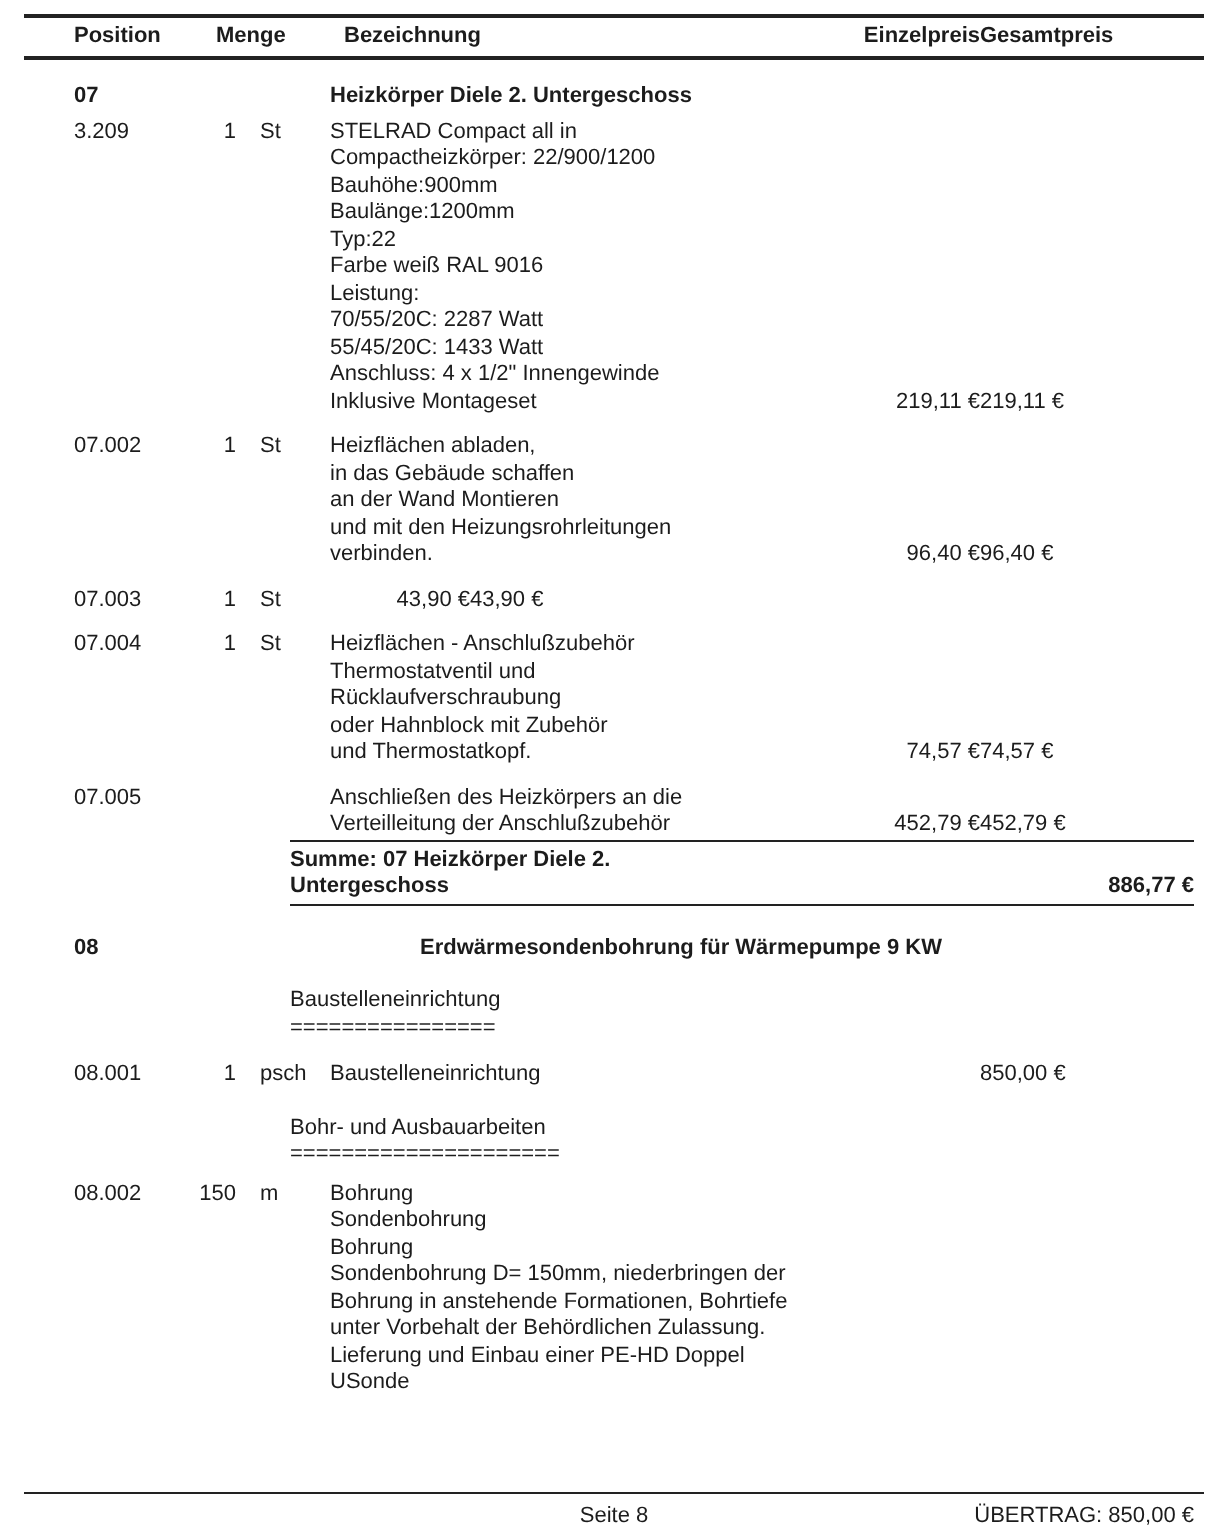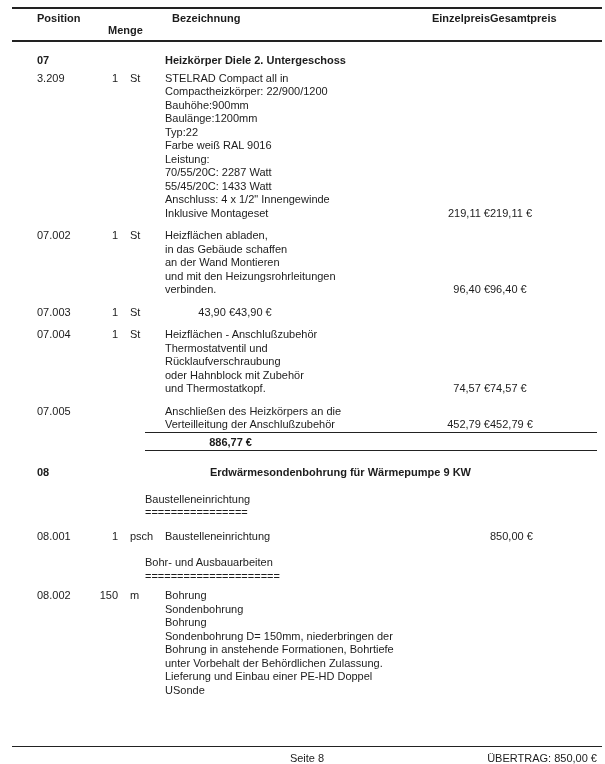--- a/index.html
+++ b/index.html
@@ -17,21 +17,21 @@
   .row { display: flex; padding-left: 20px; }
 
   .c-pos   { width: 55px; flex: 0 0 auto; }
   .c-qty   { width: 26px; flex: 0 0 auto; text-align: right; }
   .c-unit  { width: 35px; flex: 0 0 auto; margin-left: 12px; }
   .c-desc  { flex: 1 1 auto; white-space: pre-line; }
   .c-price { width: 70px; flex: 0 0 auto; text-align: right; }
   .c-total { width: 107px; flex: 0 0 auto; }
 
   .header-row { margin-top: 3px; font-weight: bold; }
-  .header-row .c-qtygrp { width: 73px; flex: 0 0 auto; padding-left: 16px; margin-top: 12px; }
+  .header-row .c-qtygrp { width: 73px; flex: 0 0 auto; padding-left: 16px; }
   .header-row .c-desc { padding-left: 7px; }
 
   .section-row { margin-top: 12px; font-weight: bold; }
 
   .item-row { margin-top: 9px; }
   .item-row .c-pos, .item-row .c-qty, .item-row .c-unit { align-self: flex-start; }
   .item-row .c-price, .item-row .c-total { align-self: flex-end; }
   .item-row.first-of-section { margin-top: 4px; }
 
   .sum-row {
@@ -138,20 +138,22 @@
     <div class="c-pos">07.005</div>
     <div class="c-qty"></div>
     <div class="c-unit"></div>
     <div class="c-desc">Anschließen des Heizkörpers an die
 Verteilleitung der Anschlußzubehör</div>
     <div class="c-price">452,79 €</div>
     <div class="c-total">452,79 €</div>
   </div>
 
   <div class="sum-row">
+    <div class="sum-label">Summe: 07 Heizkörper Diele 2.
+Untergeschoss</div>
     <div class="sum-total">886,77 €</div>
   </div>
 
   <div class="row section-row second">
     <div class="c-pos">08</div>
     <div class="c-qty"></div>
     <div class="c-unit"></div>
     <div class="c-desc">Erdwärmesondenbohrung für Wärmepumpe 9 KW</div>
   </div>
 

